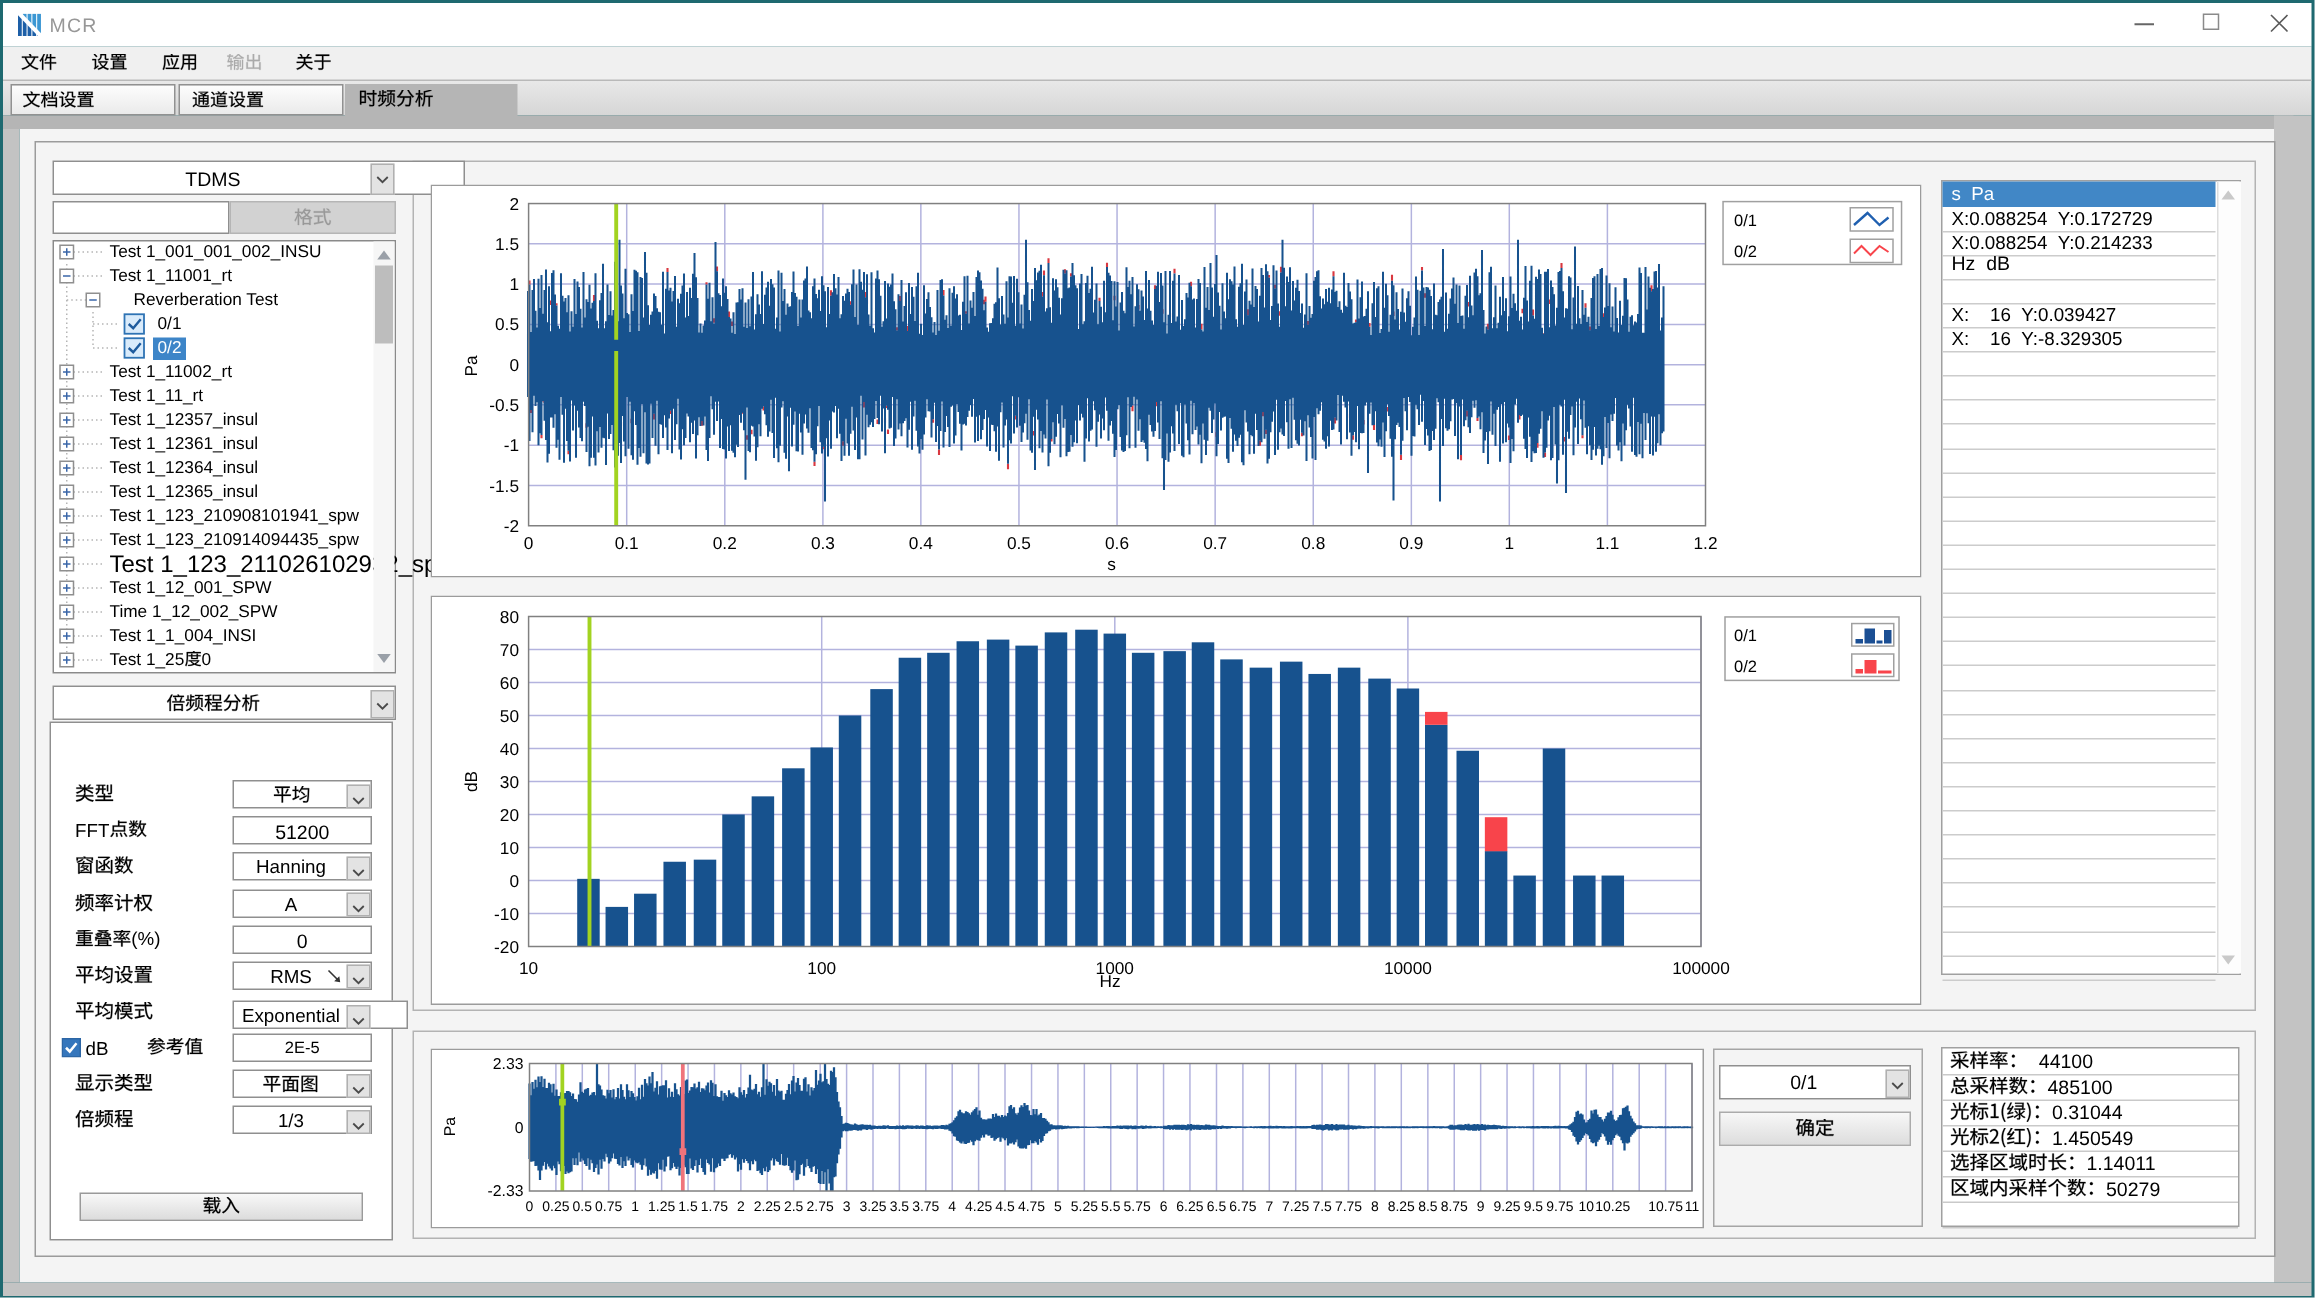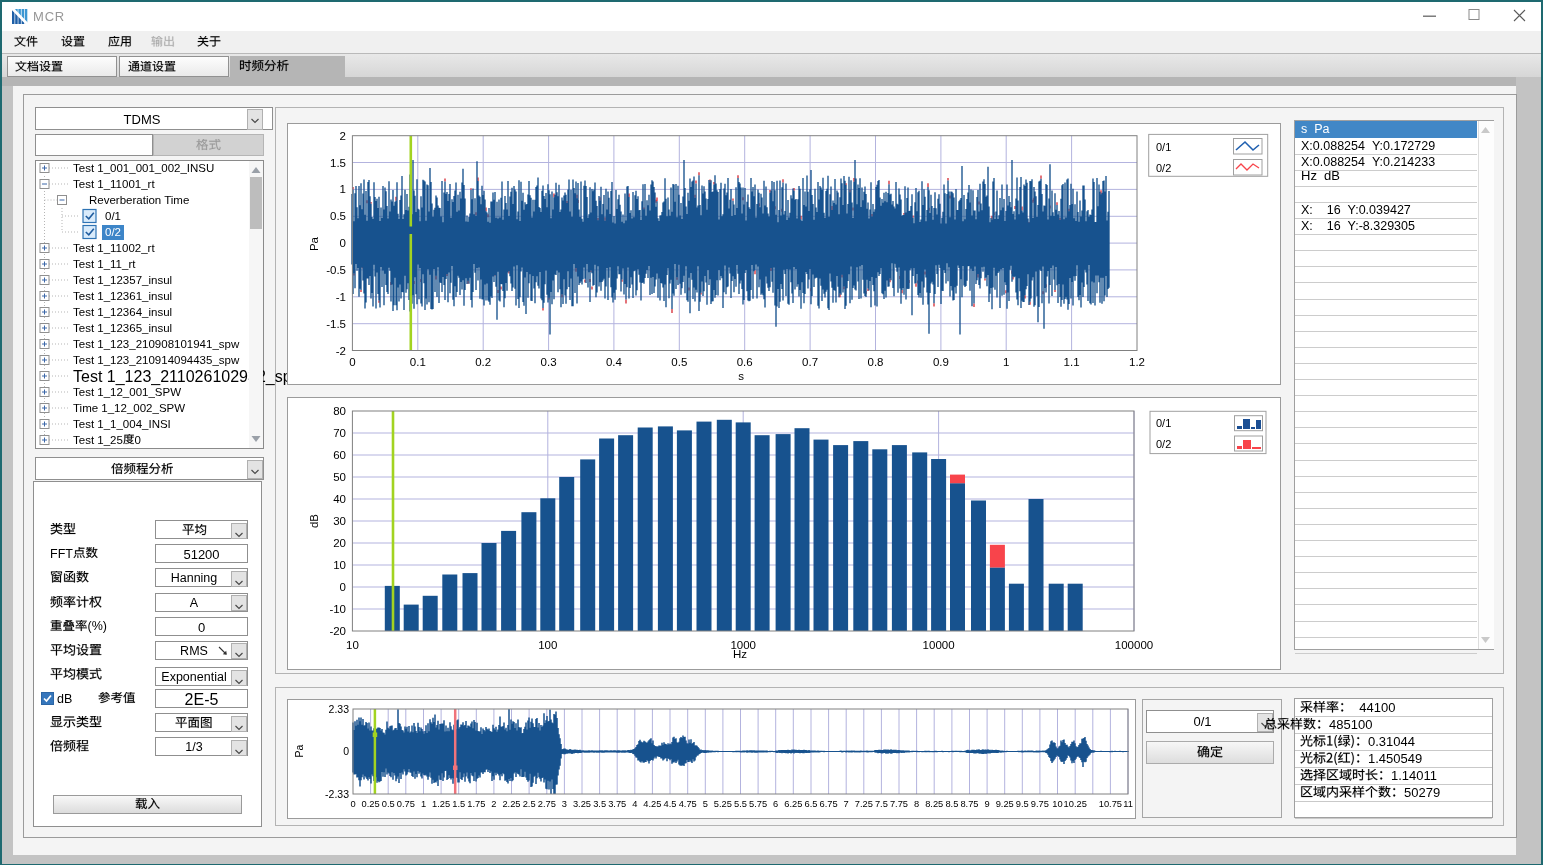--- a/index.html
+++ b/index.html
@@ -86,21 +86,21 @@
     </svg></div>
 <div style="position:absolute;left:239.0px;top:59.8px;line-height:0"><svg class="zh" width="50.0" height="12.5" viewBox="0 -800 4000 1000" fill="#000000" stroke="#000000" stroke-width="14">
       <use href="#g13" x="0"></use>
       <use href="#g14" x="1000"></use>
       <use href="#g15" x="2000"></use>
       <use href="#g16" x="3000"></use>
     </svg></div>
 <div class="abs" style="left:23px;top:94px;width:1494px;height:744px;border:1px solid #9b9b9b"></div>
 <div class="abs" style="left:275px;top:107px;width:1229px;height:567px;border:1px solid #b3b3b3"></div>
 <div class="abs" style="left:275px;top:687px;width:1229px;height:139px;border:1px solid #b3b3b3"></div>
-<div class="combo" style="left:35.0px;top:106.5px;width:238px;height:23.5px">
+<div class="combo" style="left:35.0px;top:106.5px;width:275px;height:23.5px">
     <div style="position:absolute;left:0;top:0;width:212.0px;height:23.5px;line-height:23.5px;text-align:center;font-size:13.0px">TDMS</div>
     <div class="cbtn" style="left:210.5px;top:1.5px;width:16px;height:20.5px"><svg width="10" height="6" viewBox="0 0 10 6" style="margin-top:7.2px">
         <path d="M1.5 1L5 4.5L8.5 1" stroke="#4a4a4a" stroke-width="1.2" fill="none"></path>
       </svg></div>
   </div>
 <div class="tf" style="left:35.0px;top:133.5px;width:118.0px;height:22.5px;line-height:22.5px;font-size:13.0px"></div>
 <div class="abs" style="left:153px;top:133.5px;width:111px;height:22.5px;background:#d2d2d2;border:1px solid #b5b5b5"></div>
 <div style="position:absolute;left:195.5px;top:138.8px;line-height:0"><svg class="zh" width="25.0" height="12.5" viewBox="0 -800 2000 1000" fill="#9a9a9a" stroke="#9a9a9a" stroke-width="14">
       <use href="#g17" x="0"></use>
       <use href="#g18" x="1000"></use>
@@ -173,21 +173,21 @@
     <rect x="5.0" y="259.5" width="9" height="9" fill="#fff" stroke="#8f8f8f"></rect>
     <path d="M7.0 264.0H12.0" stroke="#3a66a8"></path>
     <path d="M9.5 261.5V266.5" stroke="#3a66a8"></path>
     <path d="M14 280H34" fill="none" stroke="#b5b5b5" stroke-dasharray="1 2"></path>
     <rect x="5.0" y="275.5" width="9" height="9" fill="#fff" stroke="#8f8f8f"></rect>
     <path d="M7.0 280.0H12.0" stroke="#3a66a8"></path>
     <path d="M9.5 277.5V282.5" stroke="#3a66a8"></path>
   </svg>
 <div class="abs" style="left:73px;top:160.5px;font-size:11.5px;line-height:15px;white-space:pre">Test 1_001_001_002_INSU</div>
 <div class="abs" style="left:73px;top:176.5px;font-size:11.5px;line-height:15px;white-space:pre">Test 1_11001_rt</div>
-<div class="abs" style="left:89px;top:192.5px;font-size:11.5px;line-height:15px;white-space:pre">Reverberation Time</div>
+<div class="abs" style="left:89px;top:192.5px;font-size:11.5px;line-height:15px;white-space:pre">Reverberation Test</div>
 <div class="abs" style="left:105px;top:208.5px;font-size:11.5px;line-height:15px;white-space:pre">0/1</div>
 <div class="abs" style="left:102px;top:224.5px;width:22px;height:15px;background:#3d85c8;color:#fff;font-size:11.5px;line-height:15px;text-align:center">0/2</div>
 <div class="abs" style="left:73px;top:240.5px;font-size:11.5px;line-height:15px;white-space:pre">Test 1_11002_rt</div>
 <div class="abs" style="left:73px;top:256.5px;font-size:11.5px;line-height:15px;white-space:pre">Test 1_11_rt</div>
 <div class="abs" style="left:73px;top:272.5px;font-size:11.5px;line-height:15px;white-space:pre">Test 1_12357_insul</div>
 <div class="abs" style="left:73px;top:288.5px;font-size:11.5px;line-height:15px;white-space:pre">Test 1_12361_insul</div>
 <div class="abs" style="left:73px;top:304.5px;font-size:11.5px;line-height:15px;white-space:pre">Test 1_12364_insul</div>
 <div class="abs" style="left:73px;top:320.5px;font-size:11.5px;line-height:15px;white-space:pre">Test 1_12365_insul</div>
 <div class="abs" style="left:73px;top:336.5px;font-size:11.5px;line-height:15px;white-space:pre">Test 1_123_210908101941_spw</div>
 <div class="abs" style="left:73px;top:352.5px;font-size:11.5px;line-height:15px;white-space:pre">Test 1_123_210914094435_spw</div>
@@ -275,37 +275,37 @@
     <div class="cbtn" style="left:74.5px;top:1.5px;width:16px;height:16.0px"><svg width="10" height="6" viewBox="0 0 10 6" style="margin-top:5.0px">
         <path d="M1.5 1L5 4.5L8.5 1" stroke="#4a4a4a" stroke-width="1.2" fill="none"></path>
       </svg></div>
   </div>
 <div style="position:absolute;left:50.0px;top:667.9px;line-height:0"><svg class="zh" width="52.0" height="13.0" viewBox="0 -800 4000 1000" fill="#000000" stroke="#000000" stroke-width="14">
       <use href="#g24" x="0"></use>
       <use href="#g25" x="1000"></use>
       <use href="#g35" x="2000"></use>
       <use href="#g18" x="3000"></use>
     </svg></div>
-<div class="combo" style="left:155.0px;top:667px;width:93.0px;height:19.0px">
+<div class="combo" style="left:155.0px;top:667px;width:117px;height:19.0px">
     <div style="position:absolute;left:0;top:0;width:76.0px;height:19.0px;line-height:19.0px;text-align:center;font-size:12.5px">Exponential</div>
     <div class="cbtn" style="left:74.5px;top:1.5px;width:16px;height:16.0px"><svg width="10" height="6" viewBox="0 0 10 6" style="margin-top:5.0px">
         <path d="M1.5 1L5 4.5L8.5 1" stroke="#4a4a4a" stroke-width="1.2" fill="none"></path>
       </svg></div>
   </div>
 <svg class="abs" style="left:41px;top:692.0px" width="13" height="13" viewBox="0 0 13 13">
     <rect x="0.5" y="0.5" width="12" height="12" fill="#3576bc" stroke="#2c66a5"></rect>
     <path d="M3 6.5L5.5 9L10 3.5" stroke="#fff" stroke-width="1.7" fill="none"></path>
   </svg>
 <div class="abs" style="left:57px;top:691.5px;font-size:12.5px;line-height:14px">dB</div>
 <div style="position:absolute;left:98.0px;top:692.3px;line-height:0"><svg class="zh" width="37.5" height="12.5" viewBox="0 -800 3000 1000" fill="#000000" stroke="#000000" stroke-width="14">
       <use href="#g36" x="0"></use>
       <use href="#g37" x="1000"></use>
       <use href="#g38" x="2000"></use>
     </svg></div>
-<div class="tf" style="left:155.0px;top:689.0px;width:93.0px;height:19.0px;line-height:19.0px;font-size:16px">2E-5</div>
+<div class="tf" style="left:155.0px;top:689.0px;width:93.0px;height:19.0px;line-height:19.0px;font-size:11px">2E-5</div>
 <div style="position:absolute;left:50.0px;top:716.2px;line-height:0"><svg class="zh" width="52.0" height="13.0" viewBox="0 -800 4000 1000" fill="#000000" stroke="#000000" stroke-width="14">
       <use href="#g39" x="0"></use>
       <use href="#g40" x="1000"></use>
       <use href="#g22" x="2000"></use>
       <use href="#g23" x="3000"></use>
     </svg></div>
 <div class="combo" style="left:155.0px;top:713.2px;width:93.0px;height:19.0px">
     <div style="position:absolute;left:19.2px;top:3.2px;line-height:0"><svg class="zh" width="37.5" height="12.5" viewBox="0 -800 3000 1000" fill="#000000" stroke="#000000" stroke-width="14">
         <use href="#g24" x="0"></use>
         <use href="#g41" x="1000"></use>
@@ -534,21 +534,21 @@
 <div class="abs" style="left:1295px;top:766.5px;width:197px;border-top:1px solid #c9c9c9"></div>
 <div class="abs" style="left:1295px;top:783.5px;width:197px;border-top:1px solid #c9c9c9"></div>
 <div class="abs" style="left:1295px;top:800.5px;width:197px;border-top:1px solid #c9c9c9"></div>
 <div class="abs" style="left:1295px;top:817.5px;width:197px;border-top:1px solid #c9c9c9"></div>
 <div class="row" style="left:1300px;top:698.5px;height:17px;font-size:13px;white-space:pre"><svg class="zh" width="52.0" height="13.0" viewBox="0 -800 4000 1000" fill="#000000" stroke="#000000" stroke-width="14">
       <use href="#g47" x="0"></use>
       <use href="#g48" x="1000"></use>
       <use href="#g30" x="2000"></use>
       <use href="#g49" x="3000"></use>
     </svg>  44100</div>
-<div class="row" style="left:1264px;top:715.5px;height:17px;font-size:13px;white-space:pre"><svg class="zh" width="65.0" height="13.0" viewBox="0 -800 5000 1000" fill="#000000" stroke="#000000" stroke-width="14">
+<div class="row" style="left:1300px;top:715.5px;height:17px;font-size:13px;white-space:pre"><svg class="zh" width="65.0" height="13.0" viewBox="0 -800 5000 1000" fill="#000000" stroke="#000000" stroke-width="14">
       <use href="#g50" x="0"></use>
       <use href="#g47" x="1000"></use>
       <use href="#g48" x="2000"></use>
       <use href="#g27" x="3000"></use>
       <use href="#g49" x="4000"></use>
     </svg>485100</div>
 <div class="row" style="left:1300px;top:732.5px;height:17px;font-size:13px;white-space:pre"><svg class="zh" width="68.0" height="13.0" viewBox="0 -800 5231 1000" fill="#000000" stroke="#000000" stroke-width="14">
       <use href="#g51" x="0"></use>
       <use href="#g52" x="1000"></use>
       <use href="#g53" x="2000"></use>

